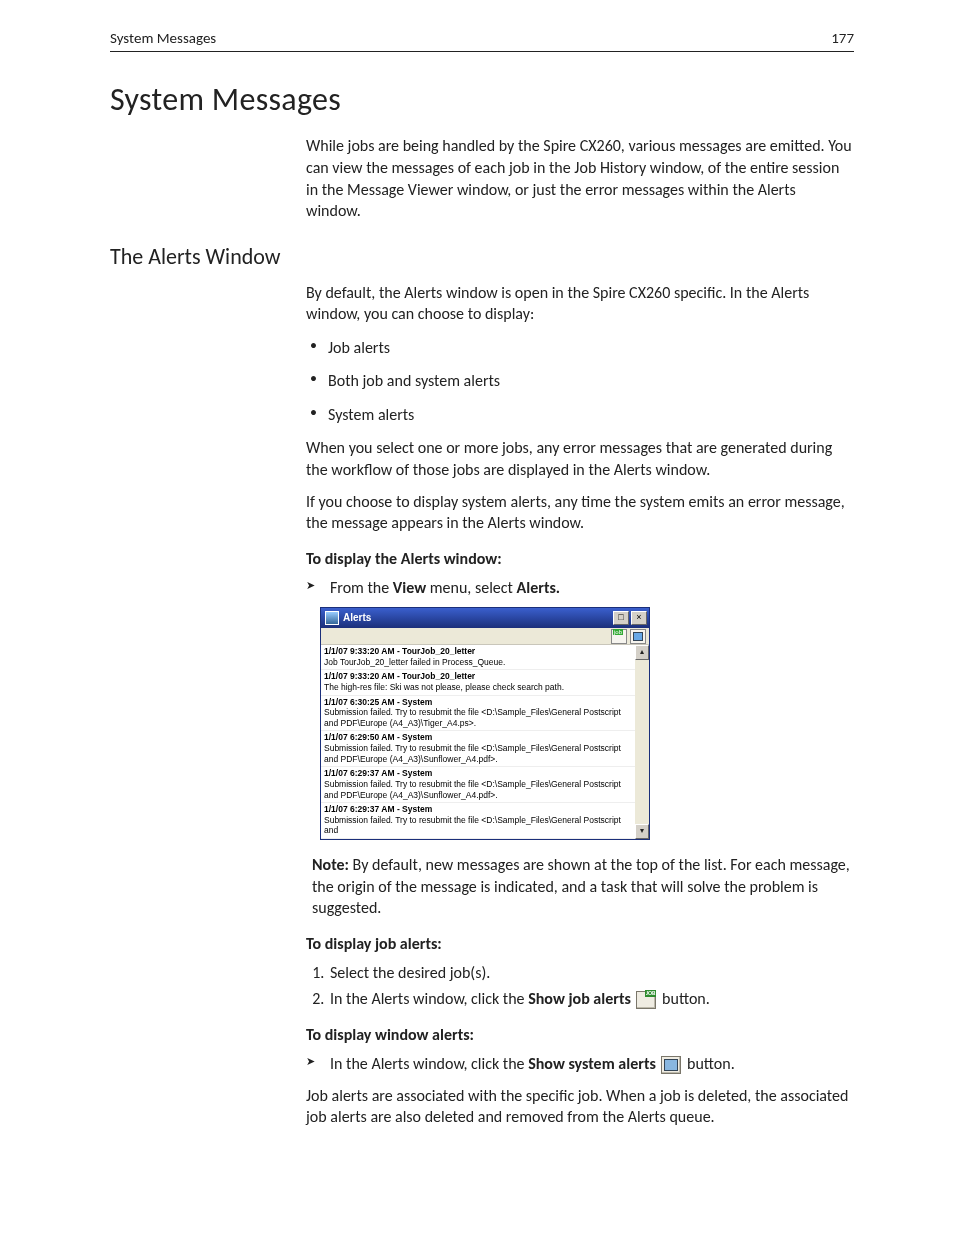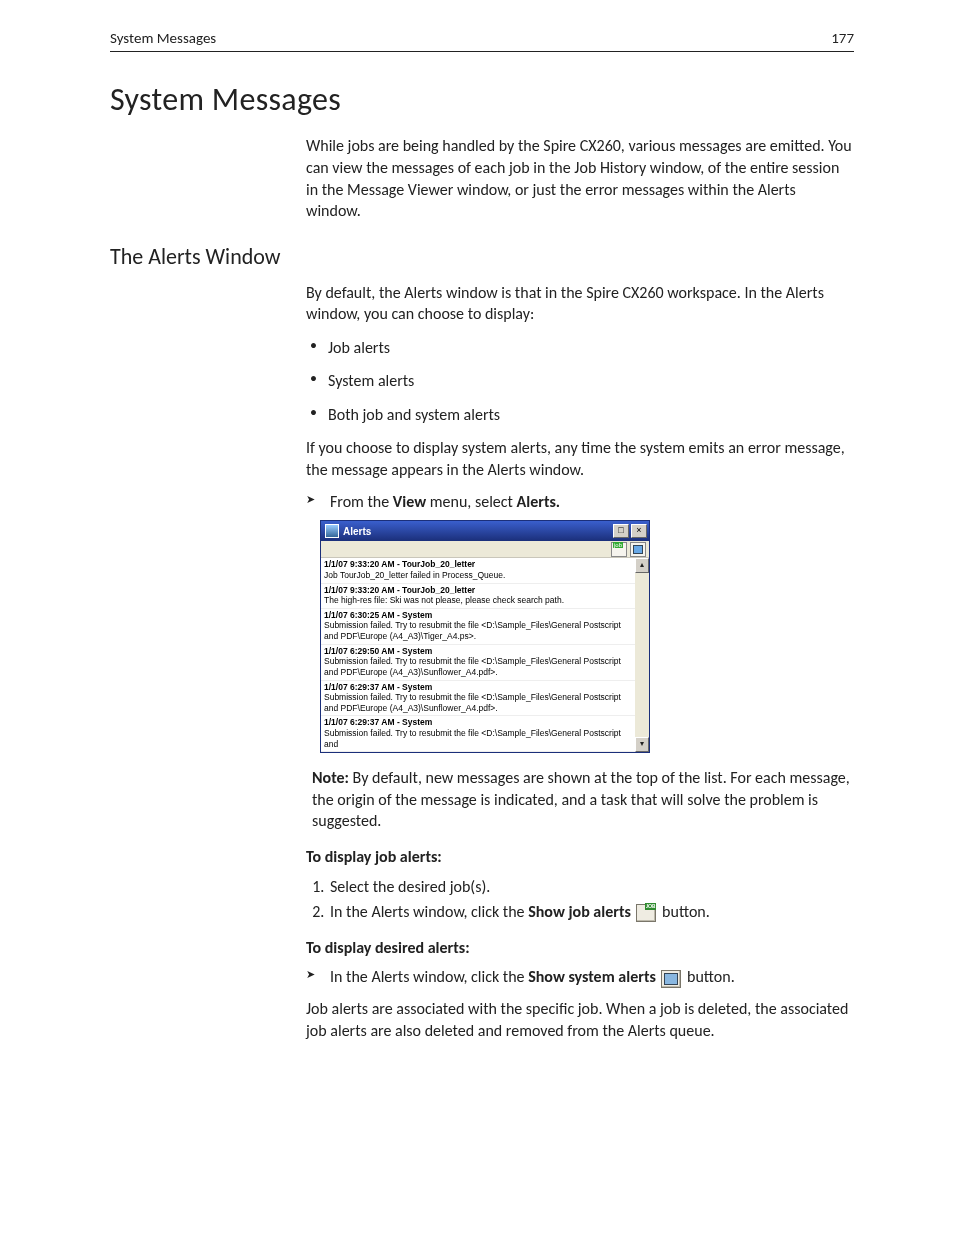--- a/index.html
+++ b/index.html
@@ -236,30 +236,32 @@
 
   <h1 class="title">System Messages</h1>
 
   <div class="indent">
     <p>While jobs are being handled by the Spire CX260, various messages are emitted. You can view the messages of each job in the Job History window, of the entire session in the Message Viewer window, or just the error messages within the Alerts window.</p>
   </div>
 
   <h2 class="subtitle">The Alerts Window</h2>
 
   <div class="indent">
-    <p>By default, the Alerts window is that in the Spire CX260 workspace. In the Alerts window, you can choose to display:</p>
+    <p>By default, the Alerts window is open in the Spire CX260 specific. In the Alerts window, you can choose to display:</p>
 
     <ul class="bullets">
       <li>Job alerts</li>
+      <li>Both job and system alerts</li>
       <li>System alerts</li>
-      <li>Both job and system alerts</li>
     </ul>
 
+    <p>When you select one or more jobs, any error messages that are generated during the workflow of those jobs are displayed in the Alerts window.</p>
     <p>If you choose to display system alerts, any time the system emits an error message, the message appears in the Alerts window.</p>
 
+    <p class="step-lead"><span class="bold">To display the Alerts window:</span></p>
 
     <div class="arrow-item">
       <span>From the </span><span class="bold">View</span><span> menu, select </span><span class="bold">Alerts.</span>
     </div>
 
     <div class="alerts-window">
       <div class="alerts-titlebar">
         <span class="t-icon"></span>
         <span class="t-text">Alerts</span>
         <span class="tb-btn">□</span>
@@ -312,21 +314,21 @@
 
     <p class="step-lead"><span class="bold">To display job alerts:</span></p>
     <ol class="steps">
       <li>Select the desired job(s).</li>
       <li>
         <span>In the Alerts window, click the </span><span class="bold">Show job alerts</span>
         <span class="inline-icn job"></span><span> button.</span>
       </li>
     </ol>
 
-    <p class="step-lead"><span class="bold">To display desired alerts:</span></p>
+    <p class="step-lead"><span class="bold">To display window alerts:</span></p>
     <div class="arrow-item">
       <span>In the Alerts window, click the </span><span class="bold">Show system alerts</span>
       <span class="inline-icn sys"></span><span> button.</span>
     </div>
 
     <p style="margin-top:10px;">Job alerts are associated with the specific job. When a job is deleted, the associated job alerts are also deleted and removed from the Alerts queue.</p>
   </div>
 </div>
 
 </body></html>

